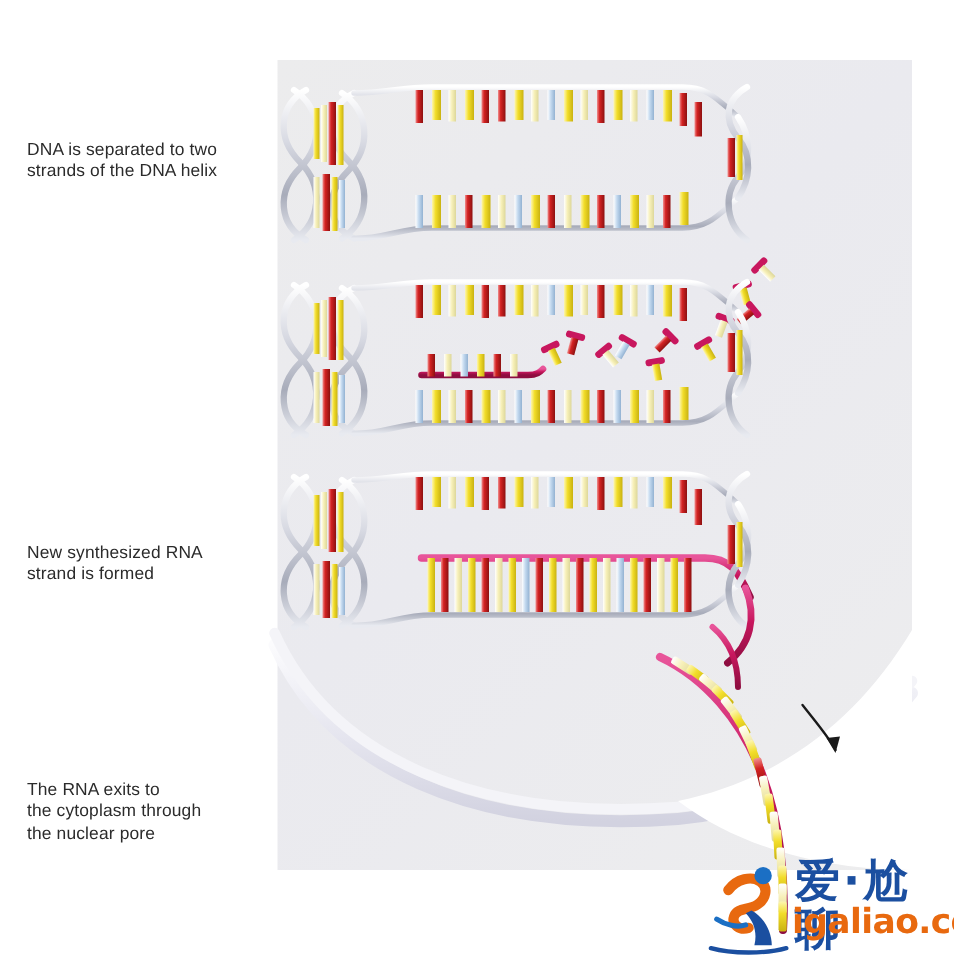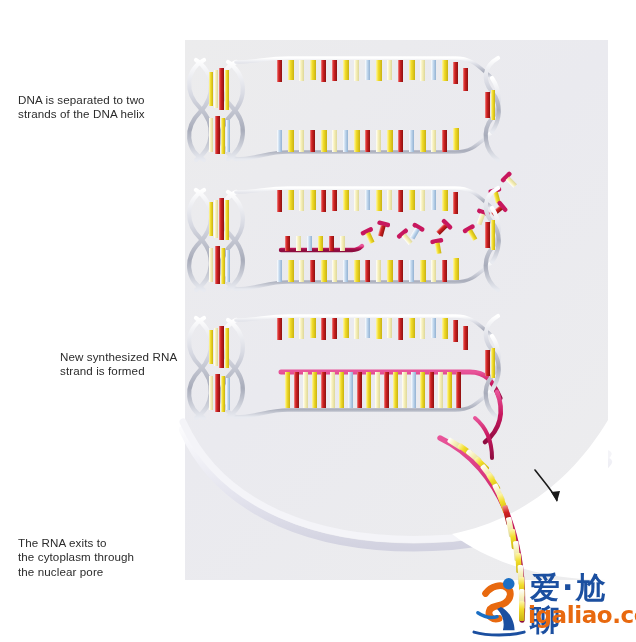--- a/index.html
+++ b/index.html
@@ -30,22 +30,22 @@
     width: 168px;
     color: #2b2b2b;
     font-size: 11.6px;
     line-height: 14.3px;
     letter-spacing: 0.1px;
     white-space: pre-line;
     font-family: "Liberation Sans", sans-serif;
   }
   #cap0 { top: 93px; }
   #cap1 { top: 228px; }
-  #cap2 { top: 350px; margin-left: 42px; }
-  #cap3 { top: 520px; margin-top: 16px; }
+  #cap2 { top: 362px; }
+  #cap3 { top: 520px; }
 
   
   #panel {
     position: absolute;
     left: 185px;
     top: 40px;
     width: 423px;
     height: 540px;
     background: linear-gradient(135deg, #ececed 0%, #eaeaef 45%, #ededee 100%);
   }

